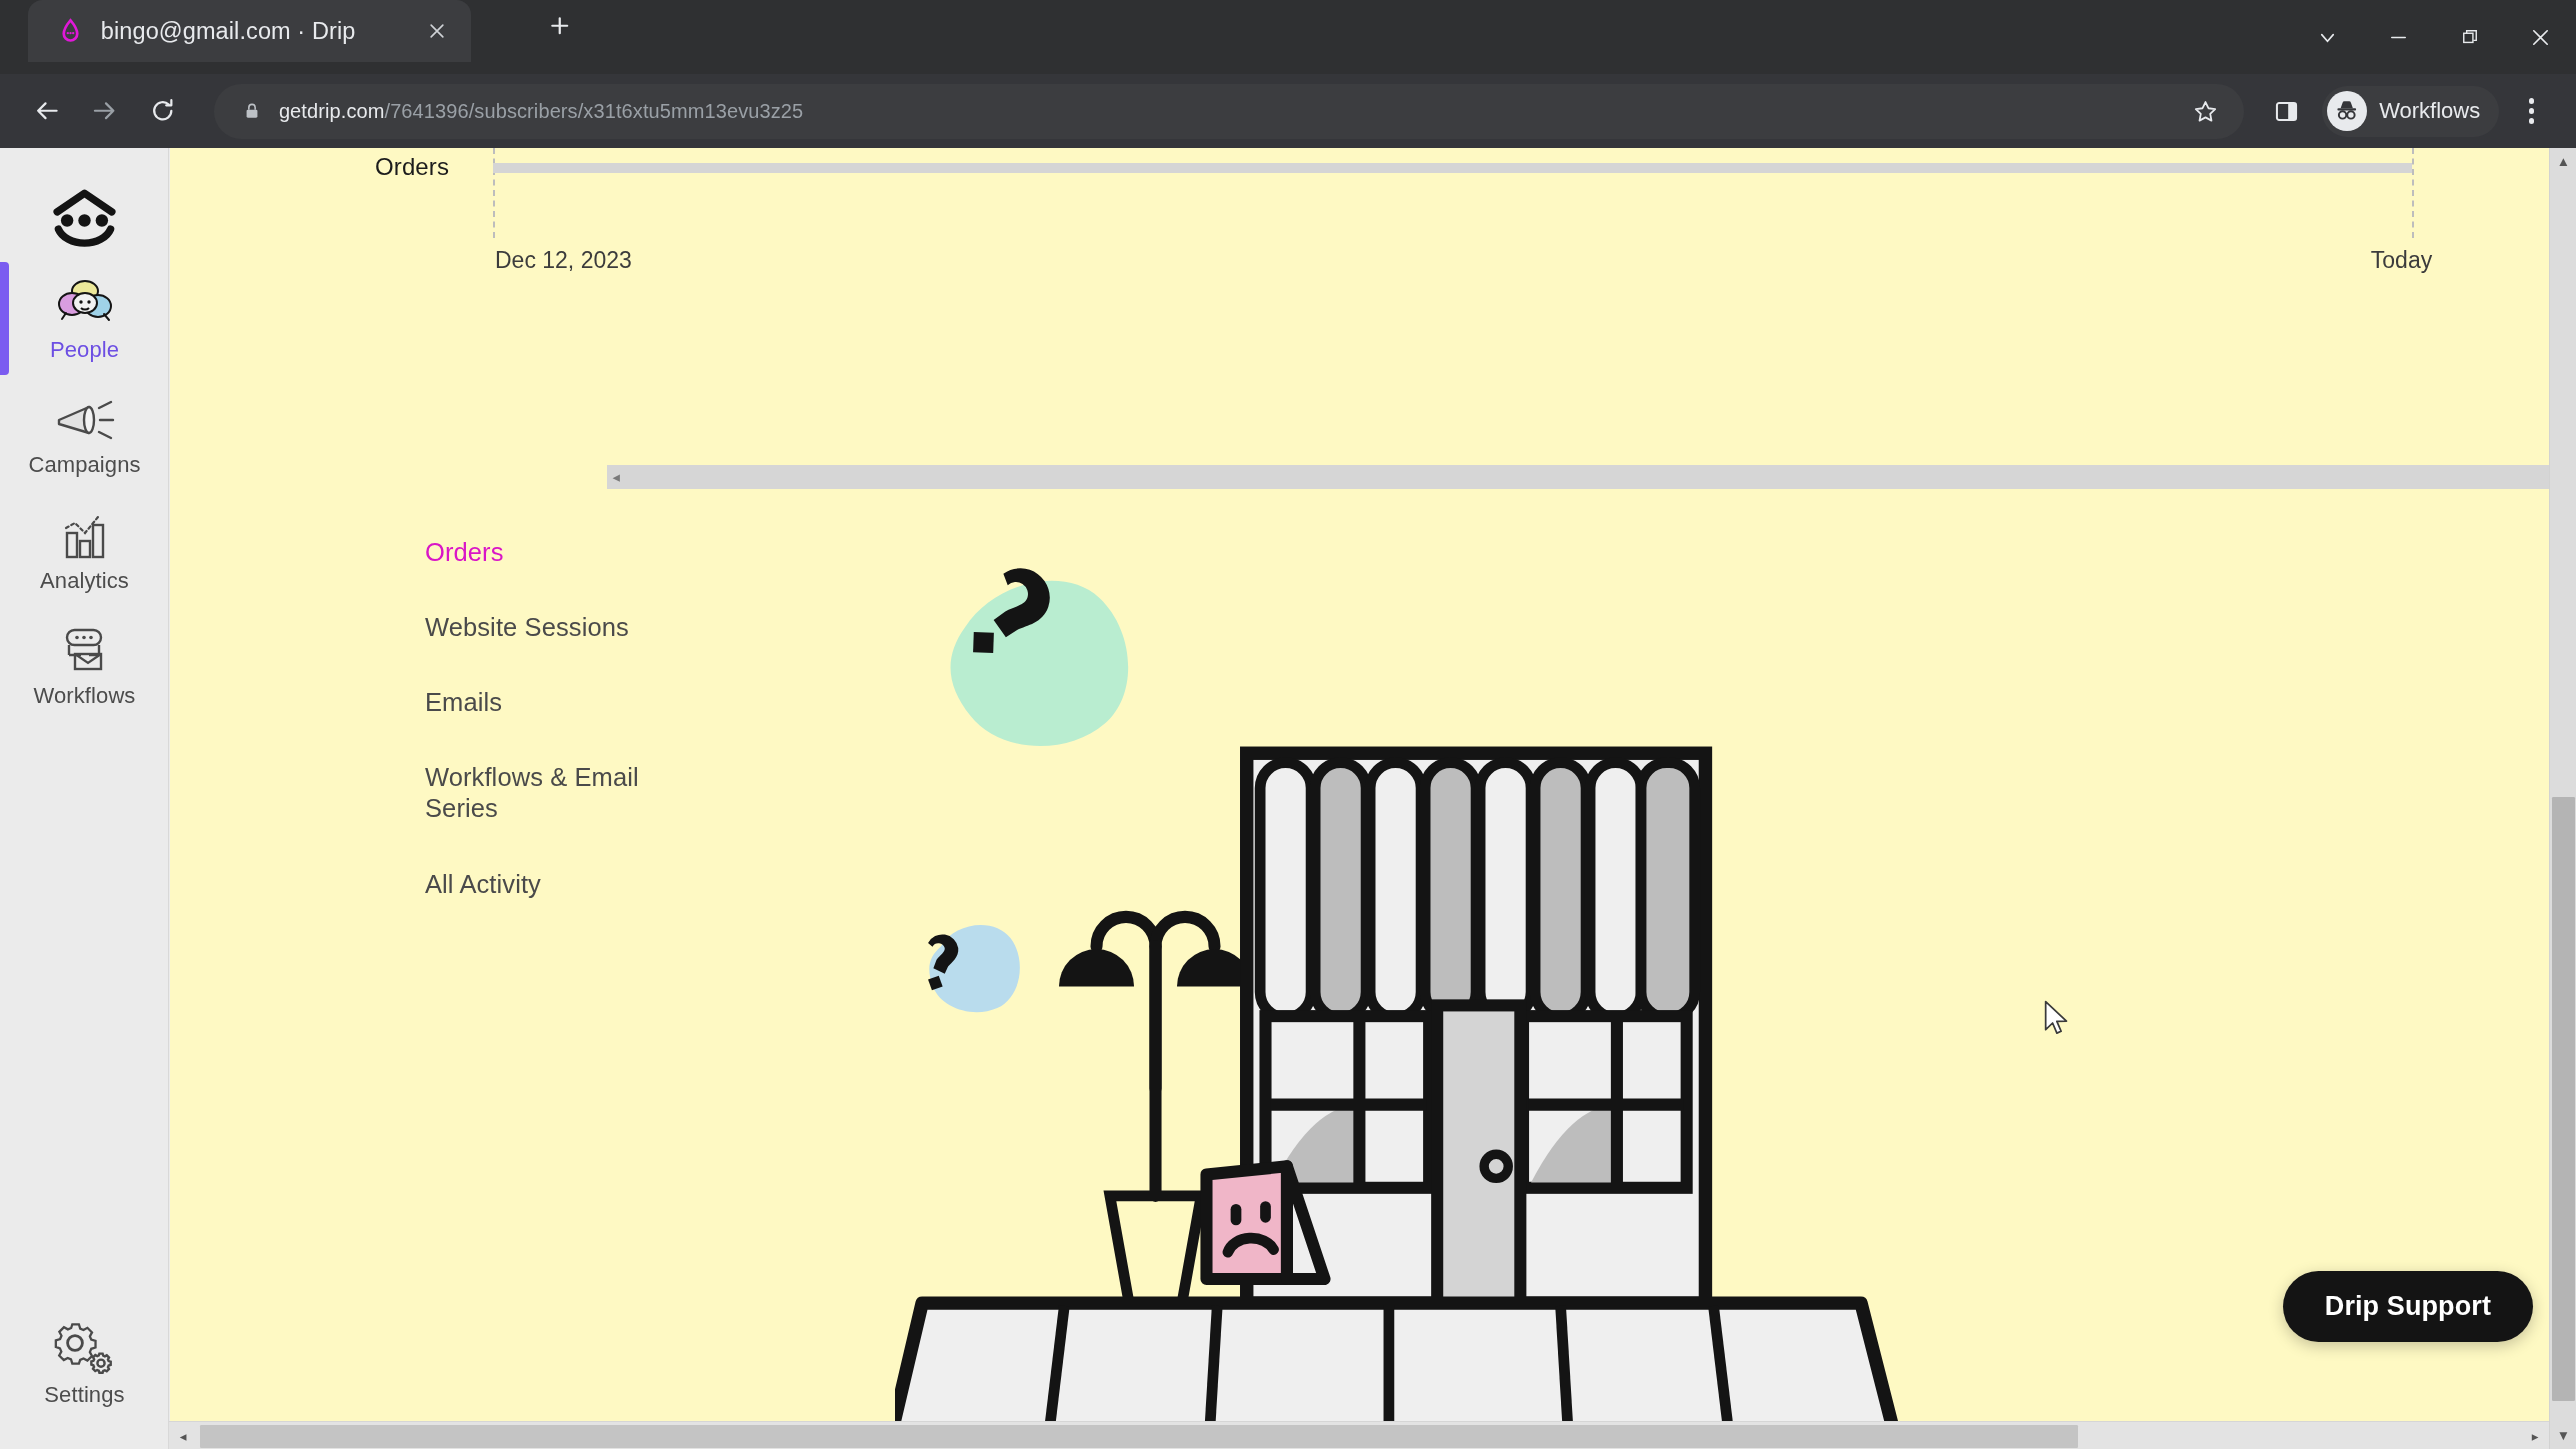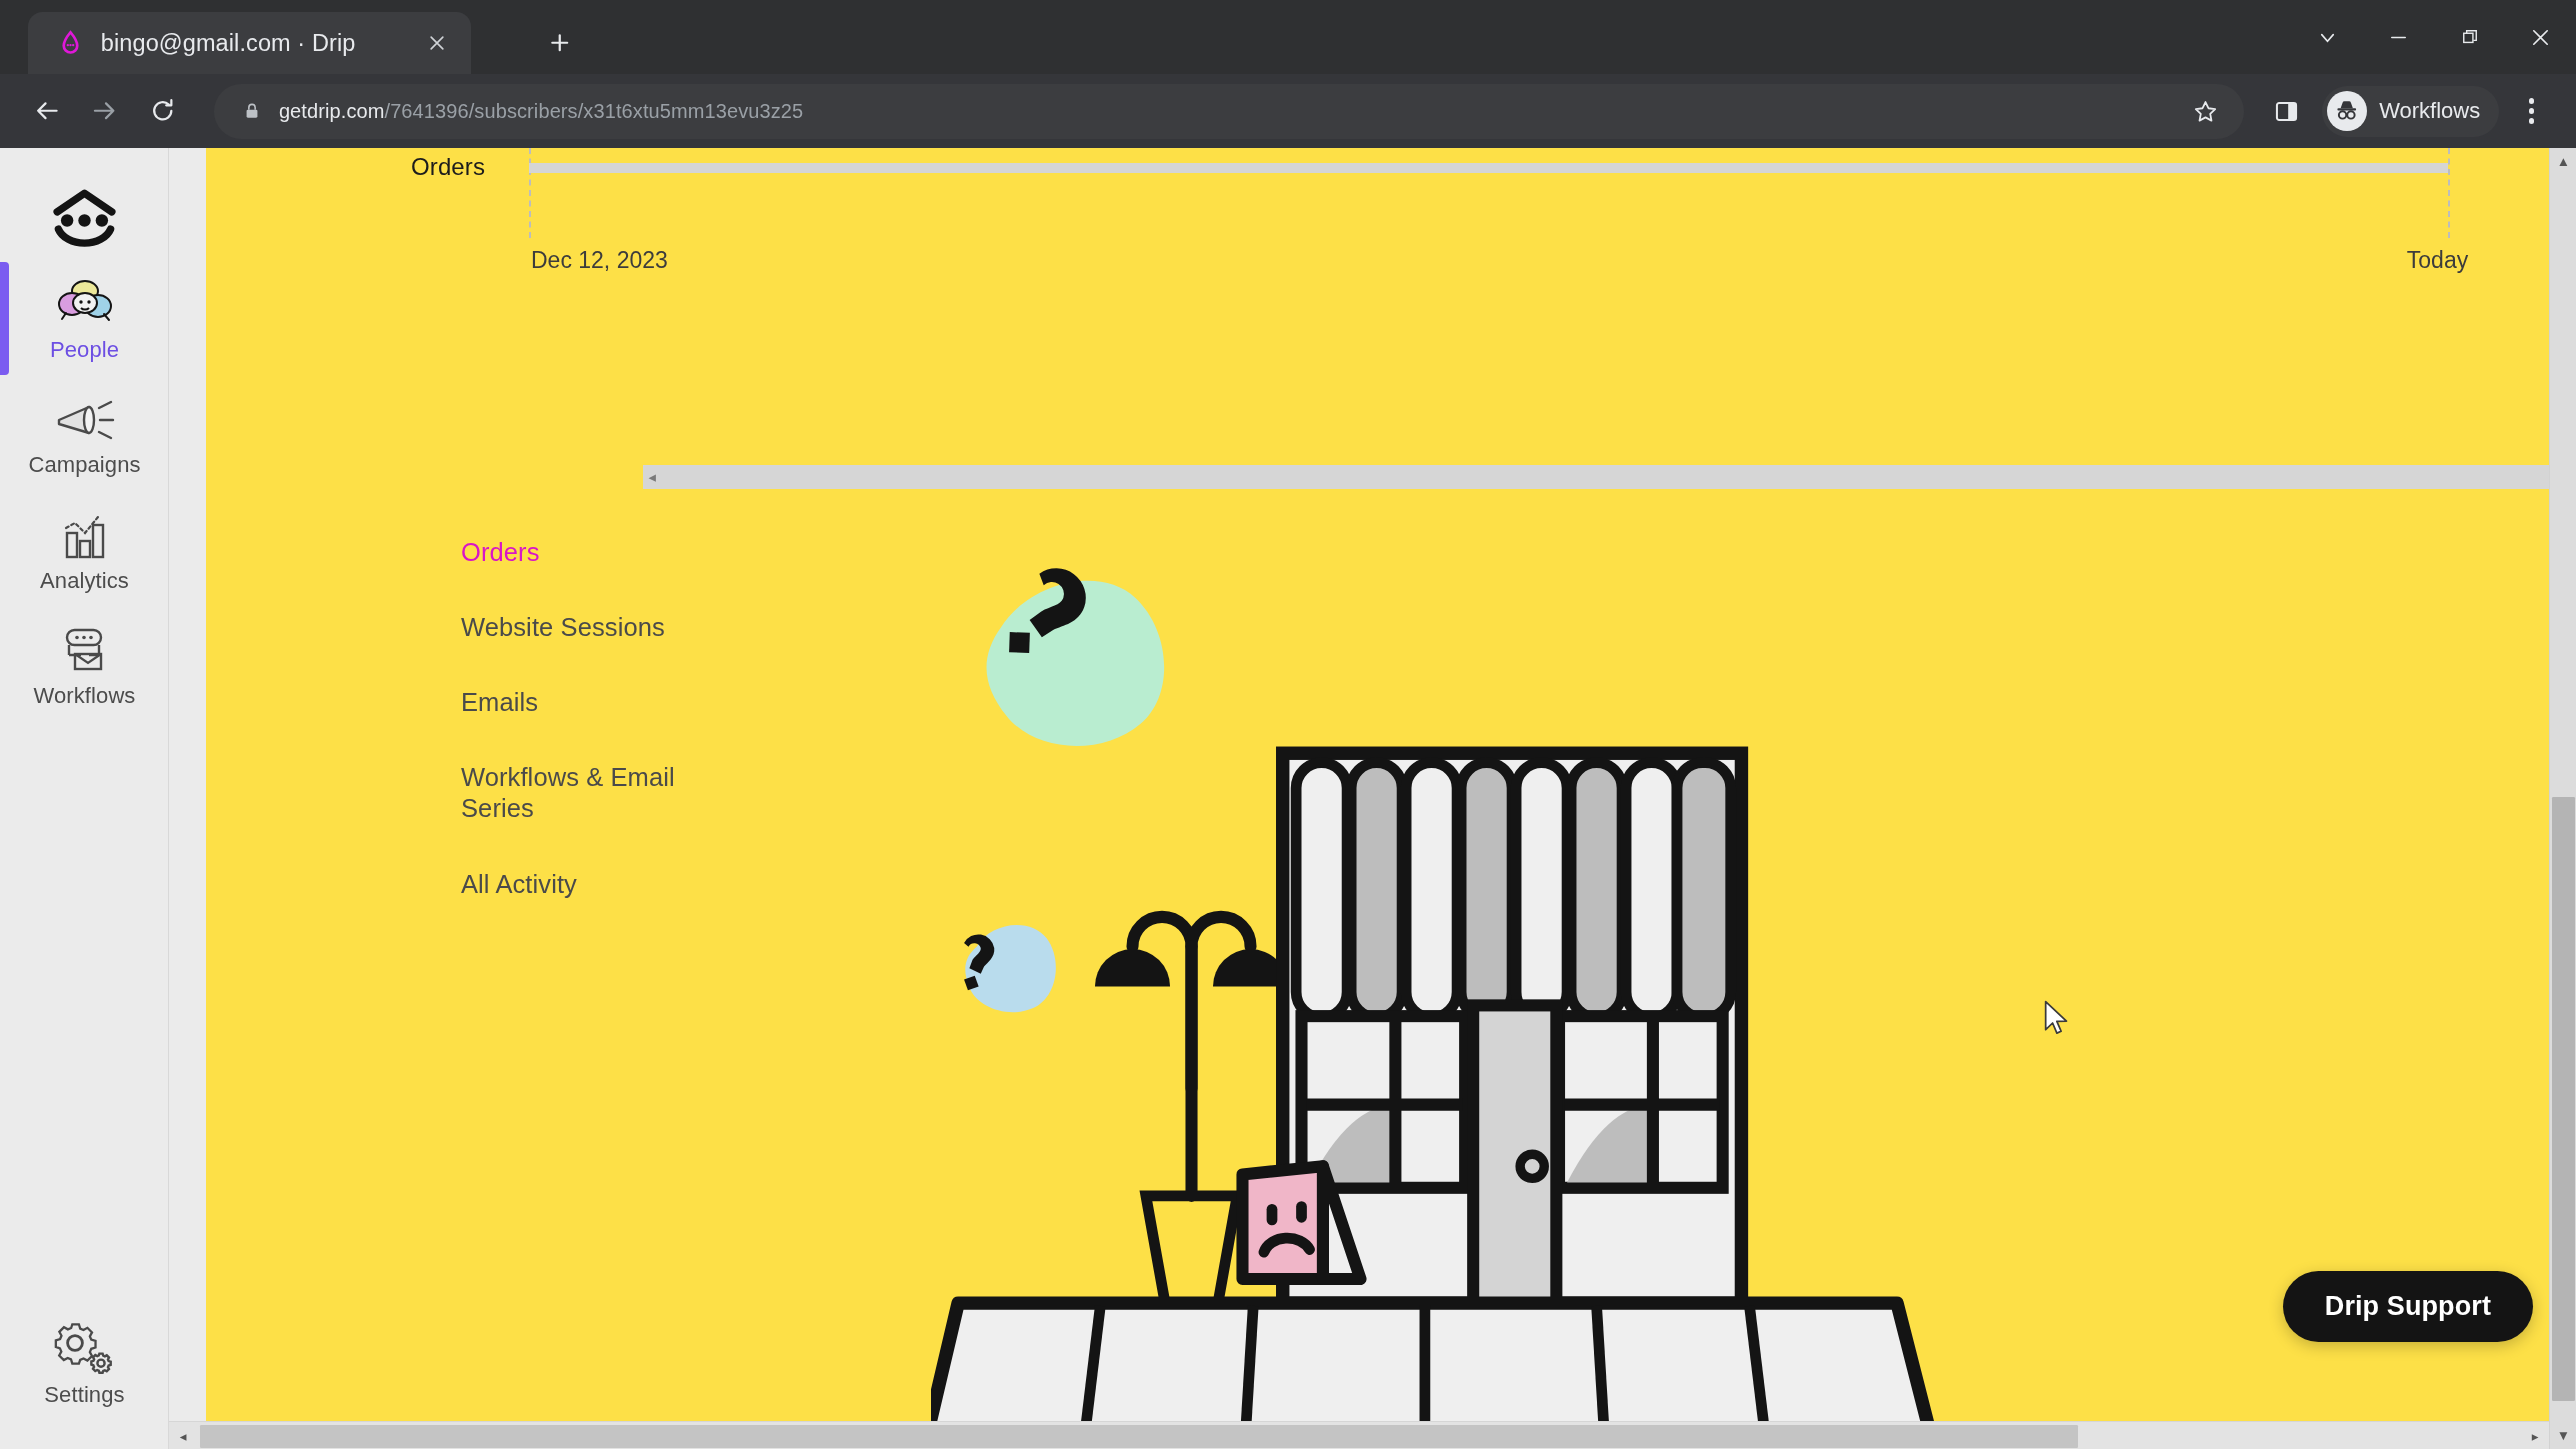--- a/index.html
+++ b/index.html
@@ -9,21 +9,21 @@
     overflow: hidden;
     font-family: "Liberation Sans", sans-serif;
     background: #ebebeb;
   }
 
   
   .browser { width: 2576px; height: 1449px; position: relative; background:#2f3032; }
 
   .tabstrip {
     height: 74px; background: #2f3032;
-    display: flex; align-items: flex-end; position: relative; gap: 48px;
+    display: flex; position: relative; gap: 48px;
   }
   .tab {
     margin-left: 28px;
     width: 443px; height: 62px;
     background: #3c3d40;
     border-radius: 14.8px 14.8px 0 0;
     display: flex; align-items: center;
     padding: 0 17.4px 0 27px;
     position: relative;
   }
@@ -98,22 +98,21 @@
   .navitem.active .lbl { color: #6c4ee3; }
   .navitem.active::before {
     content:""; position:absolute; left:0; top: 5.4px; width: 9.4px; height: 113px;
     background: #7b5cf0; border-radius: 0 4px 4px 0;
   }
   .navbottom { position: absolute; bottom: 32px; left: 0; width: 169px; }
 
   
   .content {
     position: absolute; left: 170px; top: 0; right: 0; bottom: 0;
-    background: #fde047;
-    margin-left: 36px;
+    background: #fef9c3;
   }
 
   
   .timeline-row { position: absolute; left: 0; top: 0; width: 2361px; height: 121px; }
   .timeline-label {
     position: absolute; left: 158px; top: 5.4px; width: 121px; text-align: right;
     font-size: 24px; color: #1c1c1c; letter-spacing:0.1px;
   }
   .timeline-track {
     position: absolute; left: 323px; top: 14.8px; width: 1919px; height: 10.7px;

